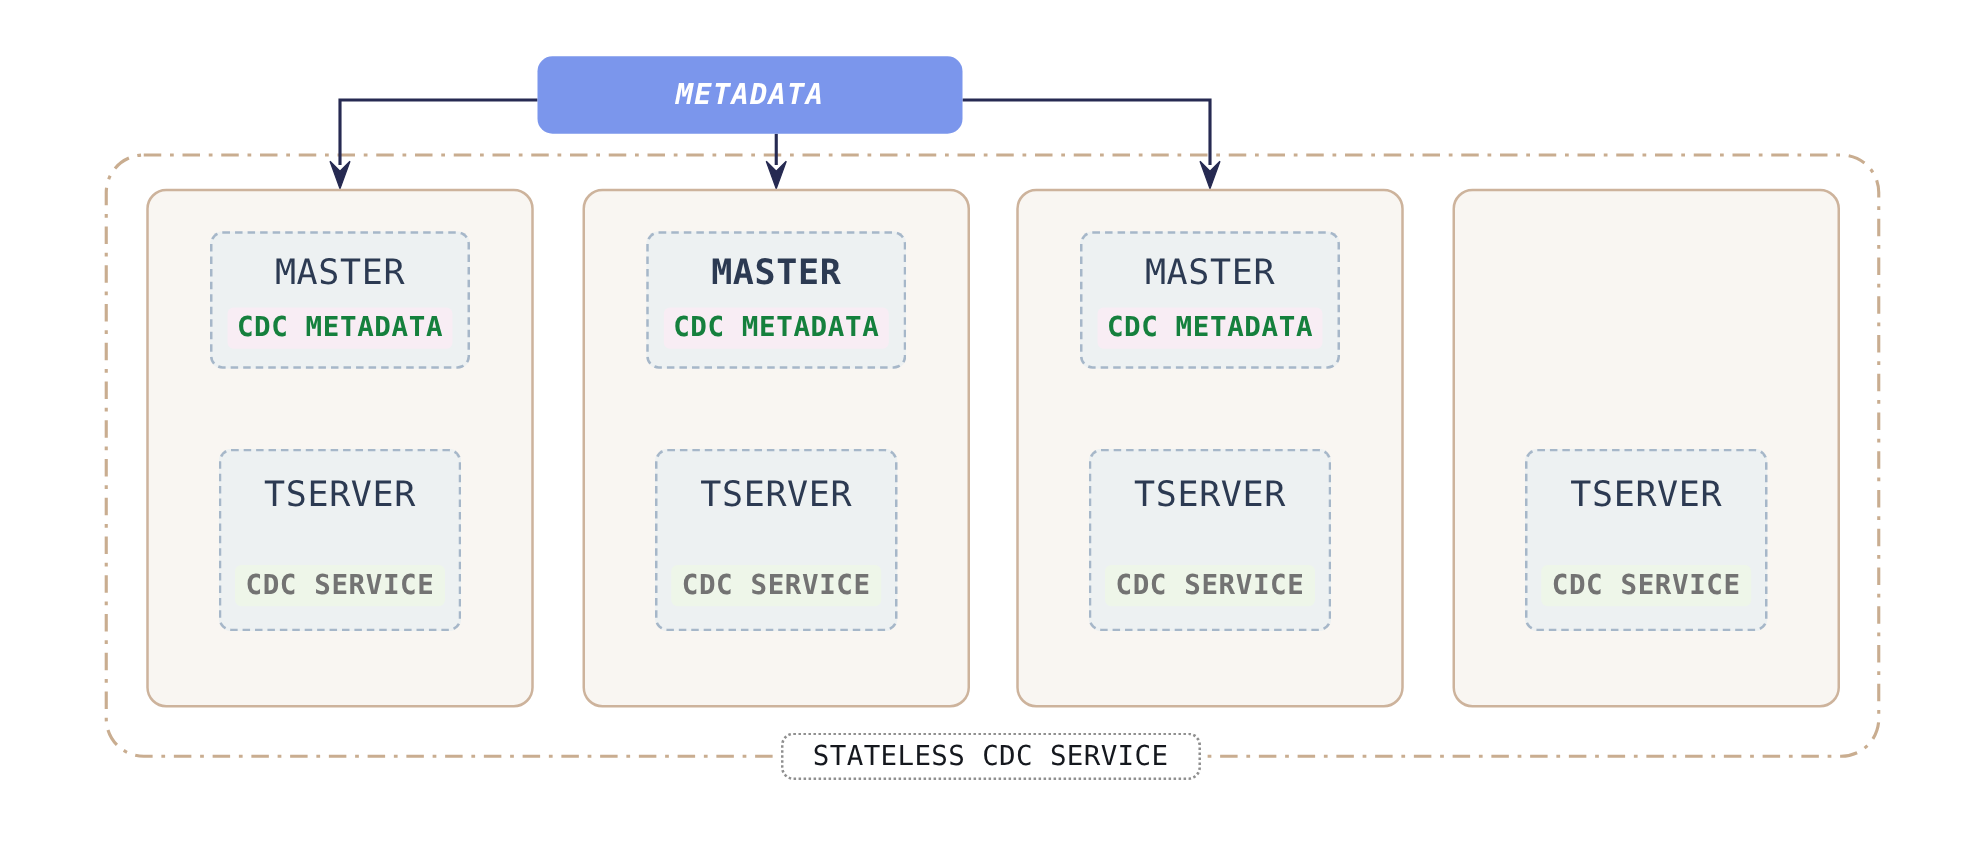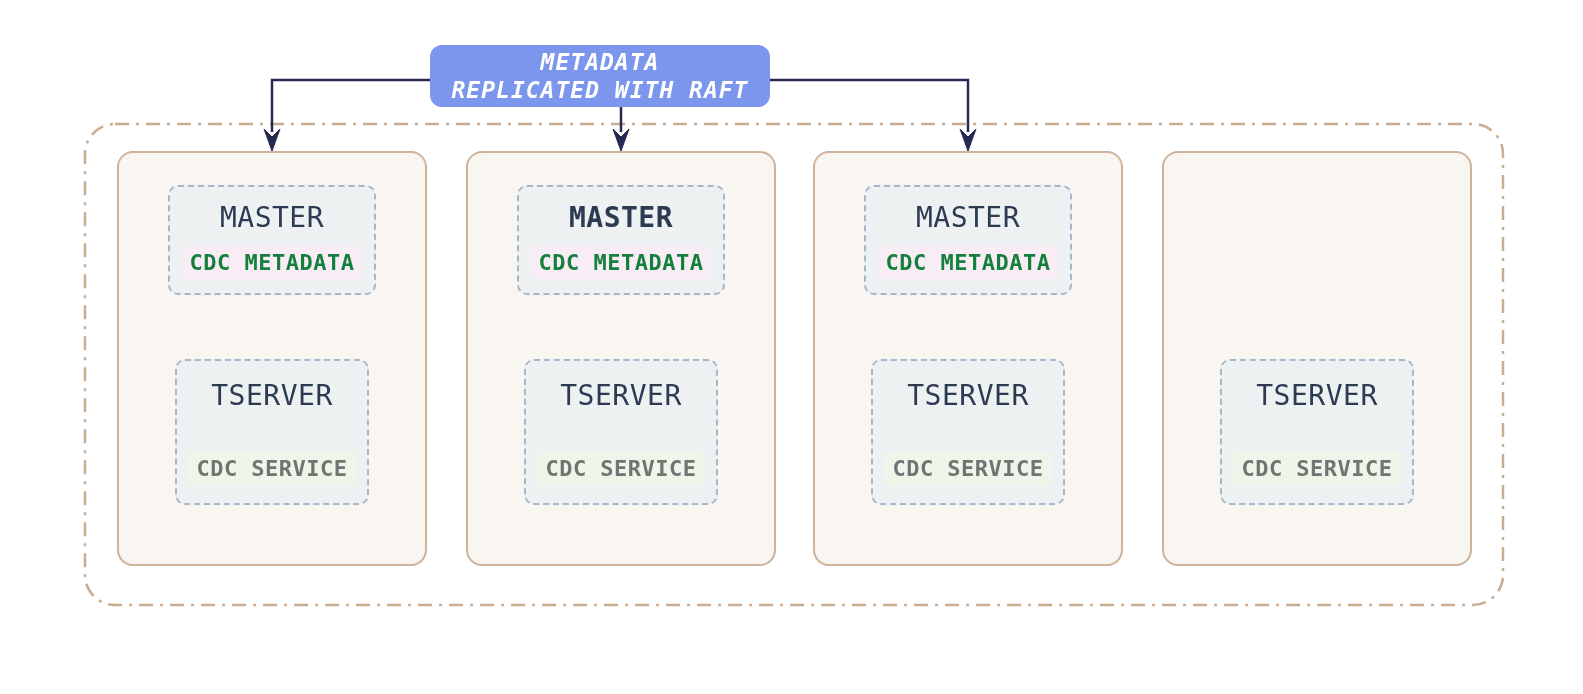--- a/index.html
+++ b/index.html
@@ -148,21 +148,20 @@
     </g>
 
     <g stroke="#262a52" fill="#262a52">
       <path d="M 770 80 L 968 80 L 968 132" fill="none" stroke-width="2.5"></path>
       <path d="M 968 151 L 960 129 L 968 137 L 976 129 Z" stroke-width="1"></path>
     </g>
   </svg>
 
   <div class="raft-banner">
     <span>METADATA</span>
-    <span>REPLICATED WITH RAFT</span>
   </div>
 
   <div class="node node-1">
     <div class="component master">
       <span class="comp-heading">MASTER</span>
       <span class="badge metadata">CDC METADATA</span>
     </div>
     <div class="component tserver">
       <span class="comp-heading">TSERVER</span>
       <span class="badge service">CDC SERVICE</span>
@@ -191,14 +190,15 @@
     </div>
   </div>
 
   <div class="node node-4">
     <div class="component tserver">
       <span class="comp-heading">TSERVER</span>
       <span class="badge service">CDC SERVICE</span>
     </div>
   </div>
 
+  <div class="cluster-label">STATELESS CDC SERVICE</div>
 
 </div>
 
 </body></html>

